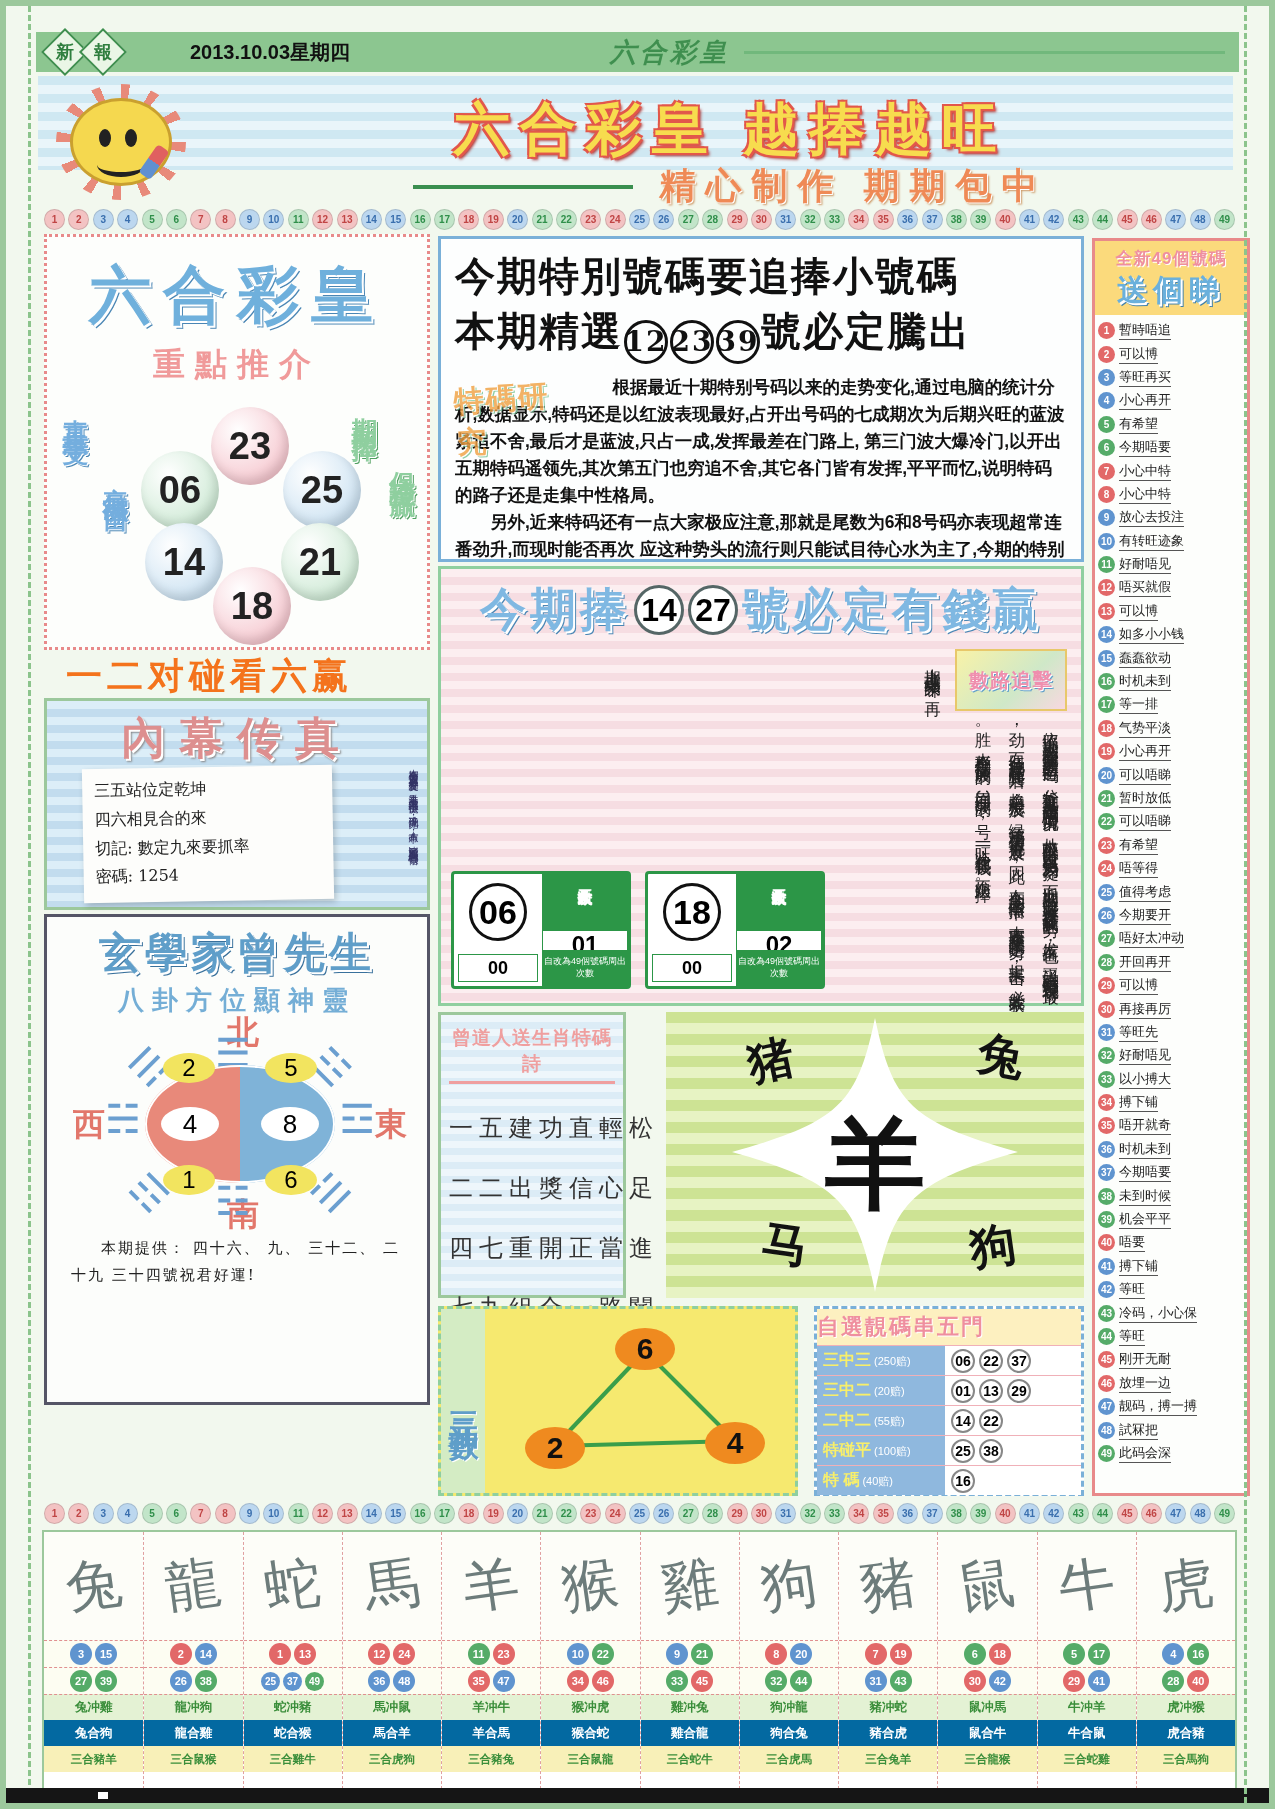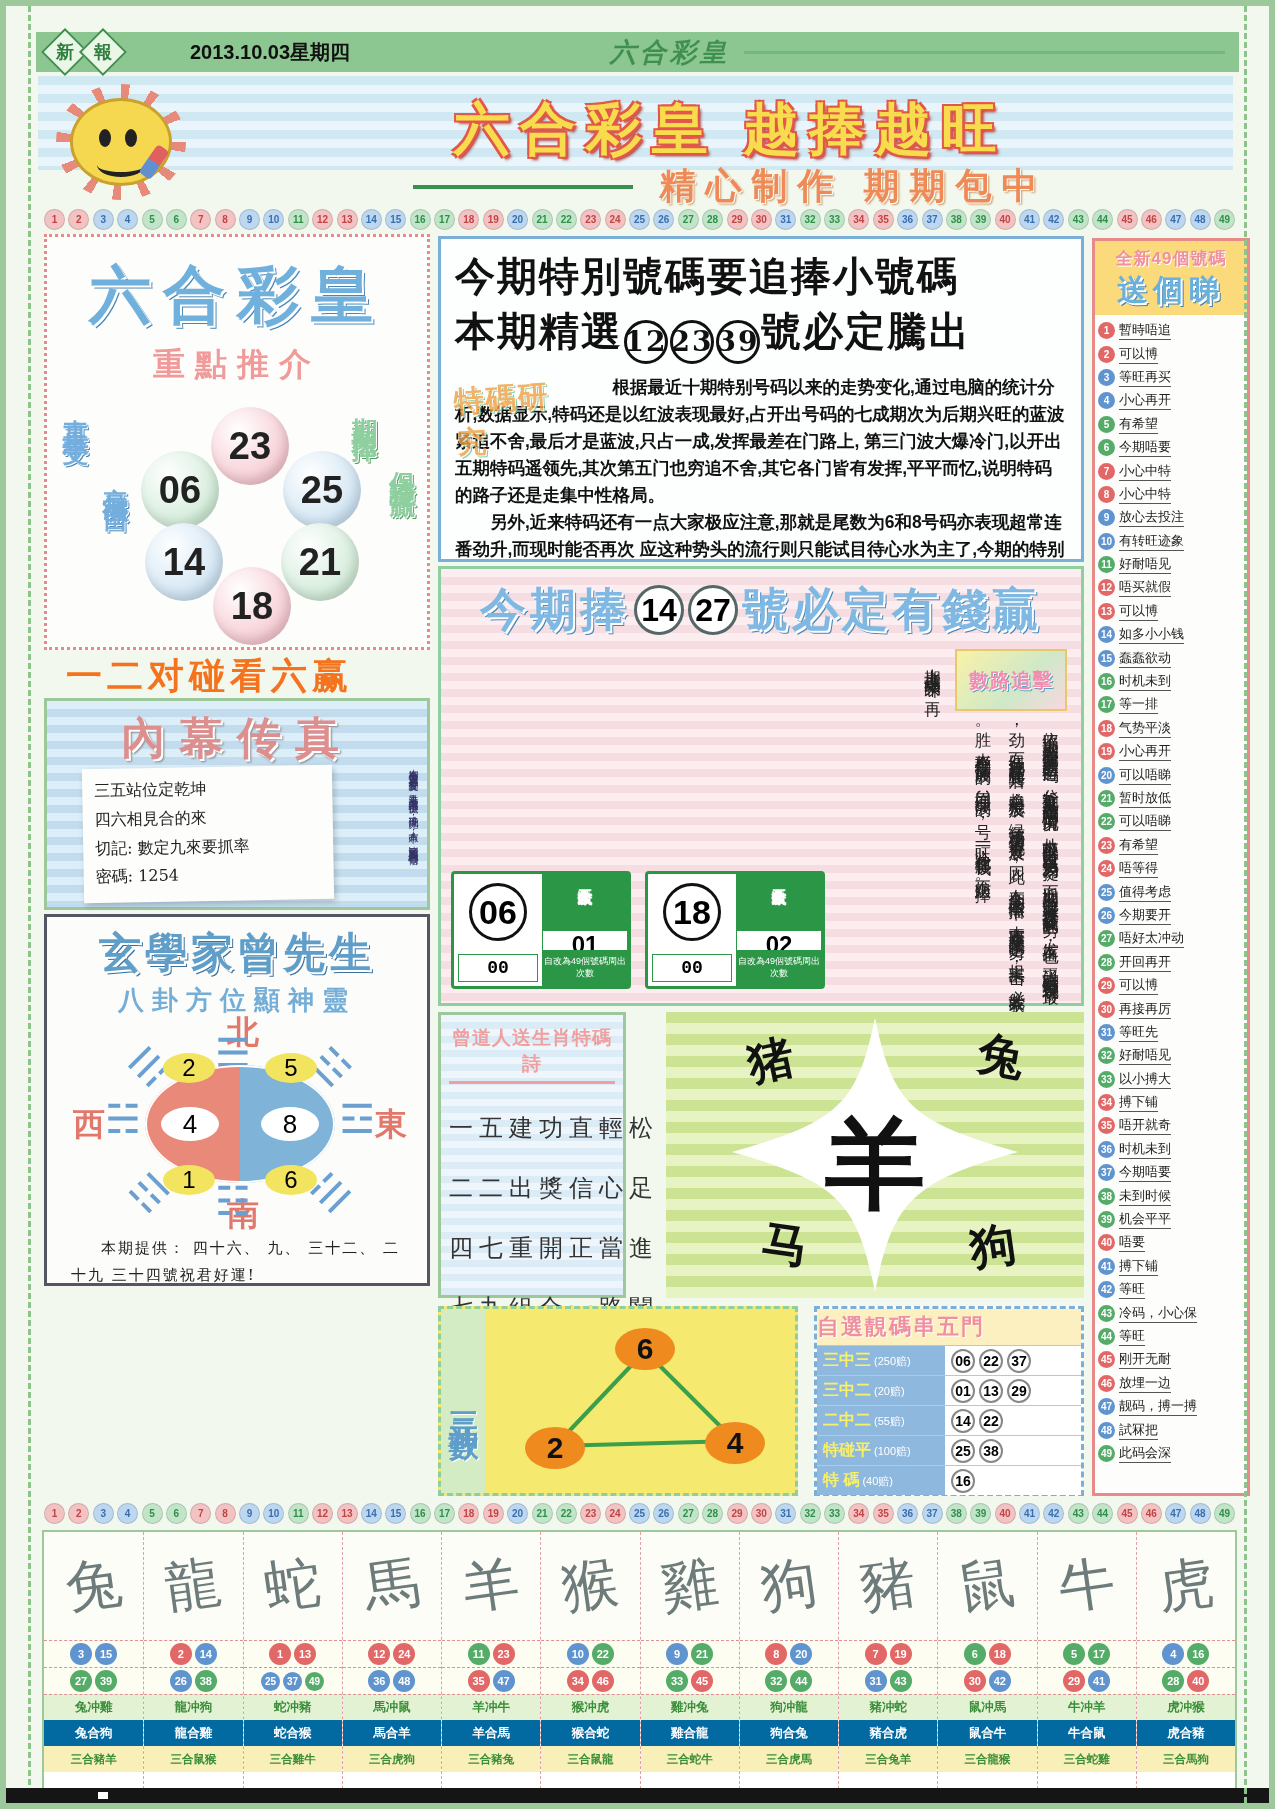--- a/index.html
+++ b/index.html
@@ -87,21 +87,21 @@
              background:repeating-linear-gradient(180deg,#dceef8 0 8px,#c2dcee 8px 16px); }
   .insider-title { text-align:center; margin-top:8px; font-weight:bold; font-size:44px;
              letter-spacing:14px; color:#dd8f8f; text-shadow:2px 2px 0 #fff,3px 3px 2px #888; }
   .note { position:absolute; left:36px; top:66px; width:250px; height:134px; background:#fdfdfb;
           box-shadow:2px 3px 6px #0003; transform:rotate(-1deg); padding:8px 12px;
           font-family:"DejaVu Serif", serif; font-size:16px; line-height:1.8; color:#222; }
   .side-note { position:absolute; right:6px; top:60px; height:146px; writing-mode:vertical-rl;
           font-size:10px; color:#336; line-height:1.5; letter-spacing:1px; }
 
   
-  .mystic { left:38px; top:908px; width:386px; height:372px; border:3px solid #556;
+  .mystic { left:38px; top:908px; width:386px; height:491px; border:3px solid #556;
             background:#fcfdfb; }
   .mystic-title { text-align:center; margin-top:8px; font-weight:bold; font-size:42px;
             letter-spacing:4px; color:#5f9ec9; text-shadow:2px 2px 0 #fff,3px 3px 0 #39719c; }
   .mystic-sub { text-align:center; margin-top:2px; font-weight:bold; font-size:26px;
             letter-spacing:8px; color:#74aed6; }
   .bagua { position:absolute; left:30px; top:108px; width:326px; height:196px; }
   .dir { position:absolute; font-weight:bold; font-size:32px; color:#e2776b; }
   .d-n { left:150px; top:-14px; } .d-s { left:150px; bottom:-16px; }
   .d-w { left:-4px; top:78px; } .d-e { right:-4px; top:78px; }
   .tri { position:absolute; color:#6b9fd0; font-size:40px; line-height:1; }
@@ -149,21 +149,21 @@
   .stats { position:absolute; left:10px; bottom:14px; display:flex; gap:14px; }
   .stat { width:180px; height:118px; border:3px solid #2c9647; background:#fff; border-radius:4px;
           display:grid; grid-template-columns:88px 1fr; grid-template-rows:76px 1fr; }
   .stat .bign { display:flex; align-items:center; justify-content:center; }
   .stat .bign .circ { width:58px; height:58px; font-size:34px; }
   .stat .lab { background:#2c9647; color:#fff; display:flex; }
   .stat .lab .vtext { writing-mode:vertical-rl; font-weight:bold; font-size:15px; line-height:1.2;
           margin:4px auto 0; height:52px; }
   .stat .cnt { background:#fff; font-size:24px; font-weight:bold; text-align:center; border:1px solid #2c9647; }
   .stat .wk { border:1px solid #2c9647; margin:4px; font-size:18px; font-weight:bold;
-          display:flex; align-items:center; justify-content:center;font-family:Liberation Mono, monospace; }
+          display:flex; align-items:center; justify-content:center; }
   .stat .note9 { background:#2c9647; color:#fff; font-size:9px; line-height:1.3; text-align:center;
           display:flex; align-items:center; justify-content:center; padding:2px; }
 
   
   .poembox { left:432px; top:1006px; width:188px; height:286px; border:3px solid #9cc89c;
        background:repeating-linear-gradient(180deg,#eef6fb 0 7px,#dcecf6 7px 14px); padding:10px 8px; }
   .poem-title { font-weight:bold; font-size:19px; color:#ef9f9f; letter-spacing:1px;
        border-bottom:3px solid #ef9f9f; padding-bottom:4px; text-align:center; }
   .poem-line { font-family:"DejaVu Serif", serif; font-size:24px; color:#333; letter-spacing:6px;
        margin-top:28px; text-align:center; white-space:nowrap; }

